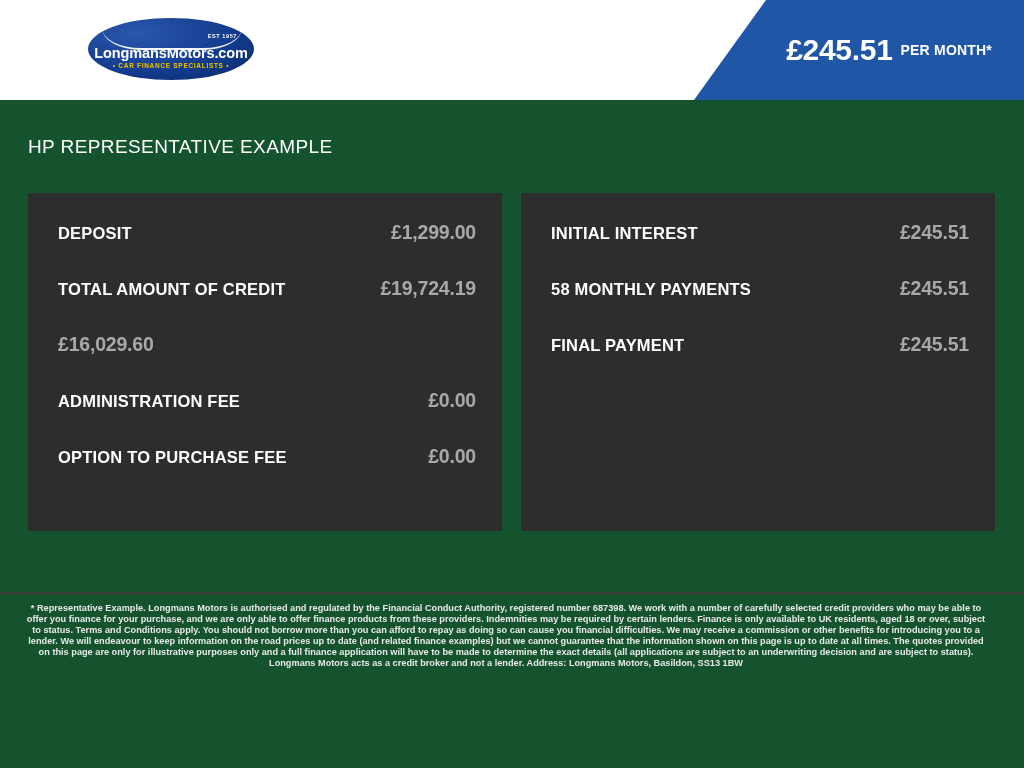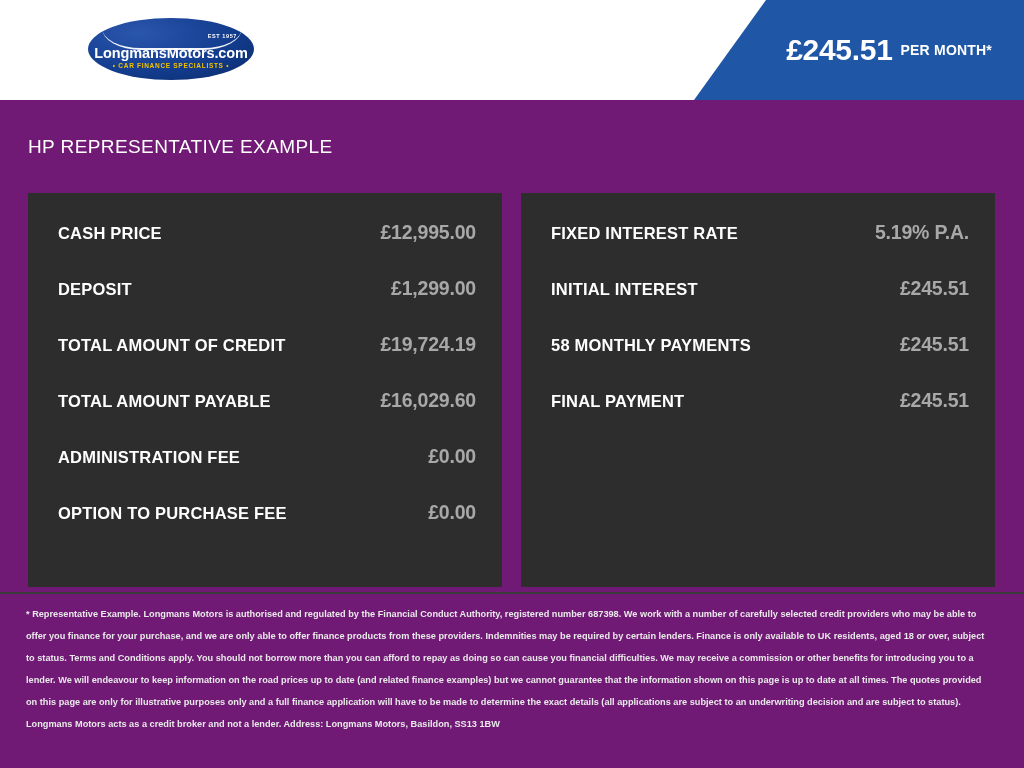--- a/index.html
+++ b/index.html
@@ -7,21 +7,21 @@
     width: 1024px;
     height: 768px;
     font-family: "Liberation Sans", sans-serif;
     background: #1c1c1c;
     overflow: hidden;
   }
   .page {
     position: relative;
     width: 1024px;
     height: 768px;
-    background: #701a75;
+    background: #14532d;
   }
 
   
   .header {
     position: relative;
     width: 1024px;
     height: 100px;
     background: #ffffff;
     overflow: hidden;
   }
@@ -173,22 +173,22 @@
     background: #3a3a3a;
   }
   .footer {
     position: absolute;
     left: 26px;
     top: 603px;
     width: 960px;
     color: #e9e9e9;
     font-size: 9.2px;
     font-weight: bold;
-    line-height: 22px;
-    text-align: left;
+    line-height: 11px;
+    text-align: center;
   }
 </style>
 </head>
 <body>
 
 <div class="page">
 
   <div class="header">
 
     <div class="logo-wrap">
@@ -206,51 +206,42 @@
       <span class="price-per">PER MONTH*</span>
     </div>
   </div>
 
   <div class="title">HP REPRESENTATIVE EXAMPLE</div>
 
   <div class="panels">
 
     <div class="panel">
       <div class="row">
-        <span class="label">CASH PRICE</span>
-        <span class="value">£12,995.00</span>
-      </div>
-      <div class="row">
         <span class="label">DEPOSIT</span>
         <span class="value">£1,299.00</span>
       </div>
       <div class="row">
         <span class="label">TOTAL AMOUNT OF CREDIT</span>
         <span class="value">£19,724.19</span>
       </div>
       <div class="row">
-        <span class="label">TOTAL AMOUNT PAYABLE</span>
         <span class="value">£16,029.60</span>
       </div>
       <div class="row">
         <span class="label">ADMINISTRATION FEE</span>
         <span class="value">£0.00</span>
       </div>
       <div class="row">
         <span class="label">OPTION TO PURCHASE FEE</span>
         <span class="value">£0.00</span>
       </div>
     </div>
 
     <div class="panel">
       <div class="row">
-        <span class="label">FIXED INTEREST RATE</span>
-        <span class="value">5.19% P.A.</span>
-      </div>
-      <div class="row">
         <span class="label">INITIAL INTEREST</span>
         <span class="value">£245.51</span>
       </div>
       <div class="row">
         <span class="label">58 MONTHLY PAYMENTS</span>
         <span class="value">£245.51</span>
       </div>
       <div class="row">
         <span class="label">FINAL PAYMENT</span>
         <span class="value">£245.51</span>

